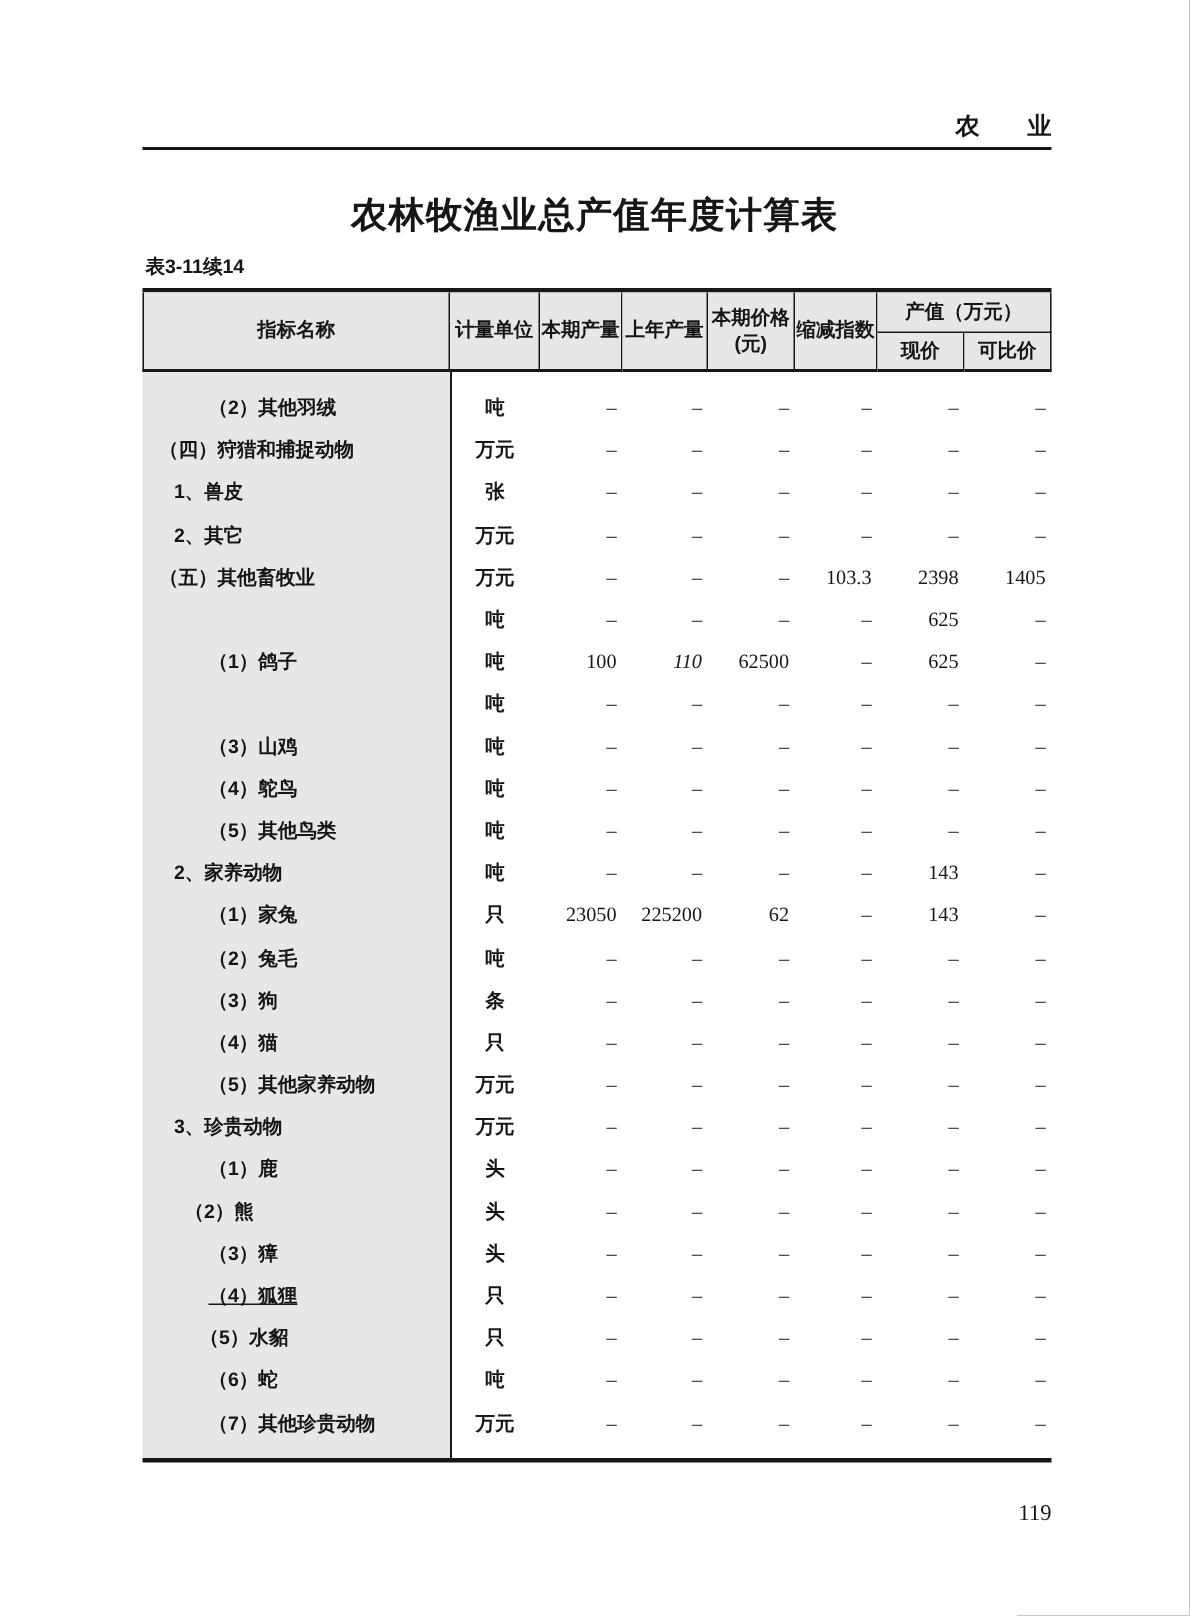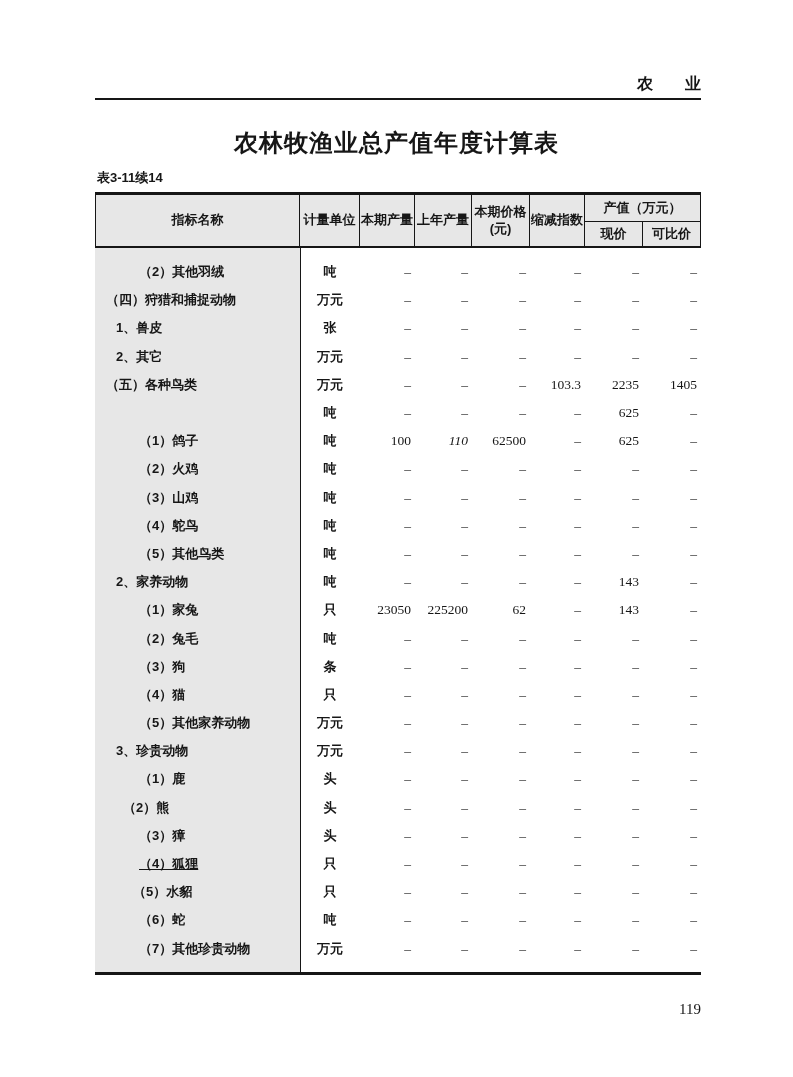--- a/index.html
+++ b/index.html
@@ -136,47 +136,46 @@
 
   <div class="c name ind1" style="grid-row: 7;">2、其它</div>
   <div class="c unit" style="grid-row: 7;">万元</div>
   <div class="c num" style="grid-area: 7 / 3;">–</div>
   <div class="c num" style="grid-area: 7 / 4;">–</div>
   <div class="c num" style="grid-area: 7 / 5;">–</div>
   <div class="c num" style="grid-area: 7 / 6;">–</div>
   <div class="c num" style="grid-area: 7 / 7;">–</div>
   <div class="c num" style="grid-area: 7 / 8;">–</div>
 
-  <div class="c name ind0" style="grid-row: 8;">（五）各种鸟类</div>
+  <div class="c name ind0" style="grid-row: 8;">（五）其他畜牧业</div>
   <div class="c unit" style="grid-row: 8;">万元</div>
   <div class="c num" style="grid-area: 8 / 3;">–</div>
   <div class="c num" style="grid-area: 8 / 4;">–</div>
   <div class="c num" style="grid-area: 8 / 5;">–</div>
   <div class="c num" style="grid-area: 8 / 6;">103.3</div>
-  <div class="c num" style="grid-area: 8 / 7;">2235</div>
+  <div class="c num" style="grid-area: 8 / 7;">2398</div>
   <div class="c num" style="grid-area: 8 / 8;">1405</div>
 
   <div class="c unit" style="grid-row: 9;">吨</div>
   <div class="c num" style="grid-area: 9 / 3;">–</div>
   <div class="c num" style="grid-area: 9 / 4;">–</div>
   <div class="c num" style="grid-area: 9 / 5;">–</div>
   <div class="c num" style="grid-area: 9 / 6;">–</div>
   <div class="c num" style="grid-area: 9 / 7;">625</div>
   <div class="c num" style="grid-area: 9 / 8;">–</div>
 
   <div class="c name ind2" style="grid-row: 10;">（1）鸽子</div>
   <div class="c unit" style="grid-row: 10;">吨</div>
   <div class="c num" style="grid-area: 10 / 3;">100</div>
   <div class="c num" style="grid-area: 10 / 4; font-style: italic;">110</div>
   <div class="c num" style="grid-area: 10 / 5;">62500</div>
   <div class="c num" style="grid-area: 10 / 6;">–</div>
   <div class="c num" style="grid-area: 10 / 7;">625</div>
   <div class="c num" style="grid-area: 10 / 8;">–</div>
 
-  <div class="c name ind2" style="grid-row: 11;">（2）火鸡</div>
   <div class="c unit" style="grid-row: 11;">吨</div>
   <div class="c num" style="grid-area: 11 / 3;">–</div>
   <div class="c num" style="grid-area: 11 / 4;">–</div>
   <div class="c num" style="grid-area: 11 / 5;">–</div>
   <div class="c num" style="grid-area: 11 / 6;">–</div>
   <div class="c num" style="grid-area: 11 / 7;">–</div>
   <div class="c num" style="grid-area: 11 / 8;">–</div>
 
   <div class="c name ind2" style="grid-row: 12;">（3）山鸡</div>
   <div class="c unit" style="grid-row: 12;">吨</div>

